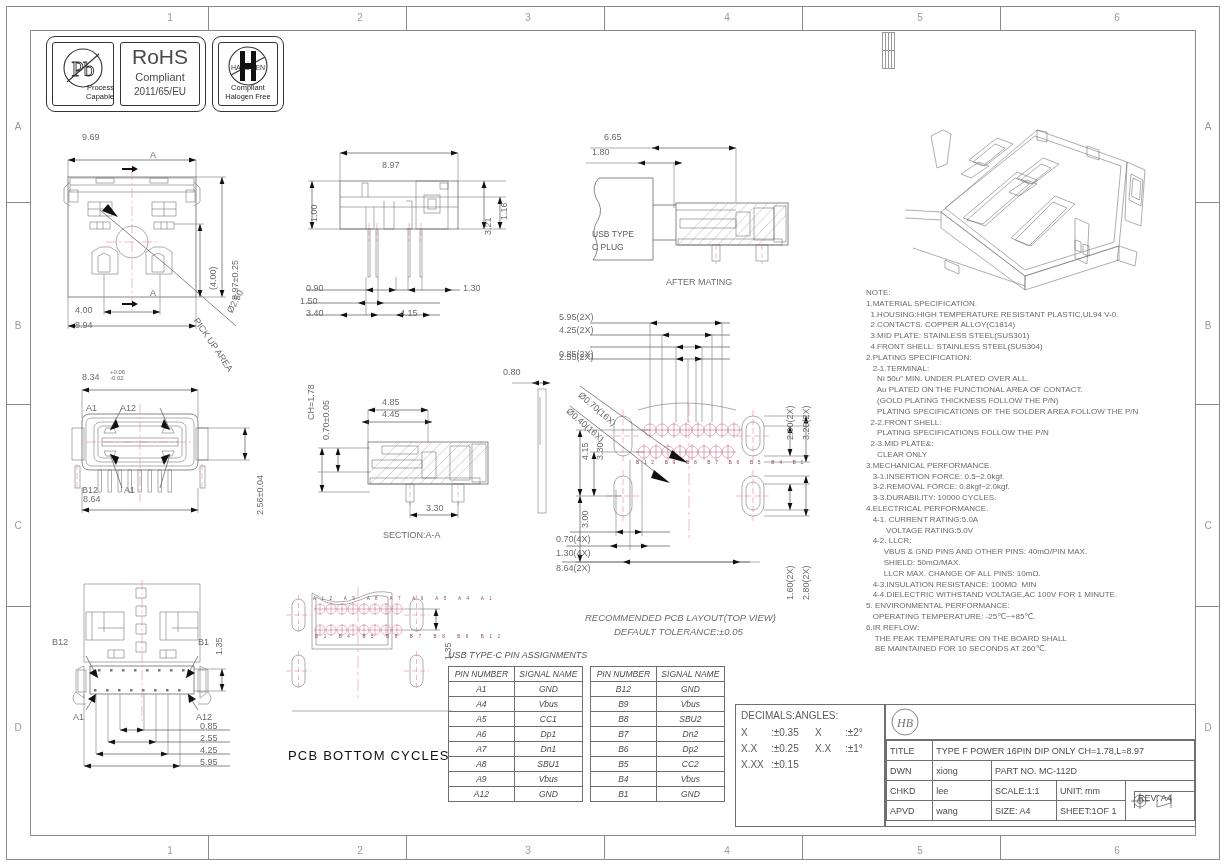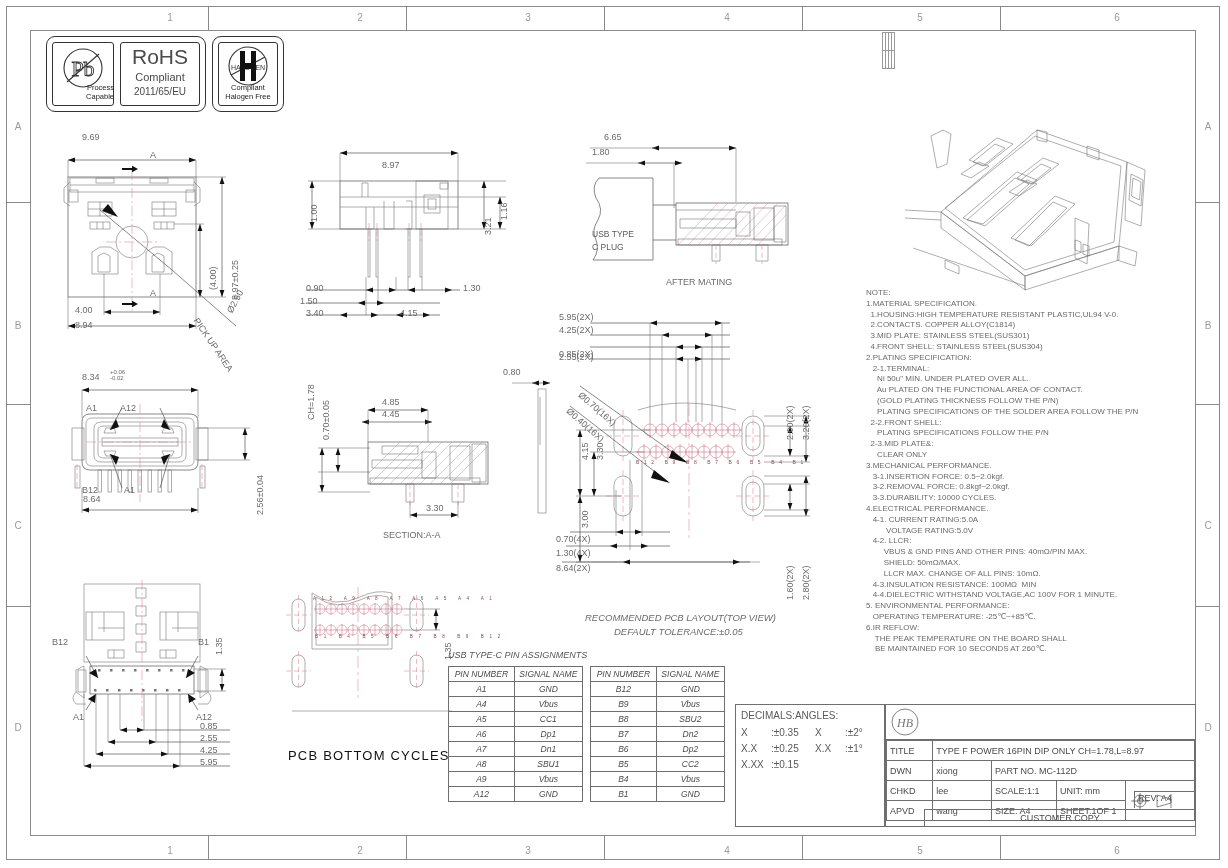--- a/index.html
+++ b/index.html
@@ -981,16 +981,15 @@
       </tr>
       <tr>
         <td style="height:17px;">APVD</td>
         <td>wang</td>
         <td>SIZE: A4</td>
         <td>SHEET:1OF 1</td>
       </tr>
     </tbody>
       </table>
     <div style="position:absolute;right:1px;bottom:18px;width:60px;height:17px;border-left:1px solid #6f6f6f;border-top:1px solid #6f6f6f;font-size:9px;color:#4a4a4a;padding:1px 3px;box-sizing:border-box;">REV: A4</div>
-    <div style="position:absolute;left:38px;right:0;bottom:0;height:17px;border-top:1px solid #6f6f6f;border-left:1px solid #6f6f6f;text-align:center;font-size:9px;color:#4a4a4a;line-height:17px;box-sizing:border-box;">CUSTOMER COPY</div>
   </div>
 
 </div>
 
 </body></html>

